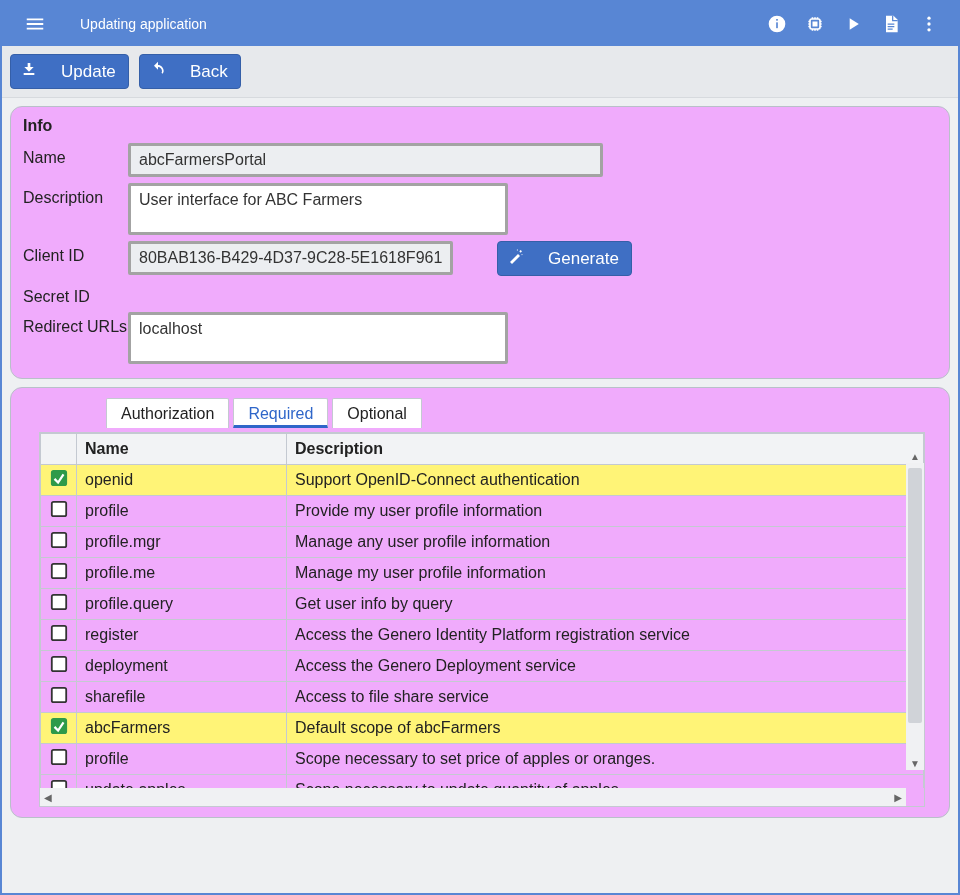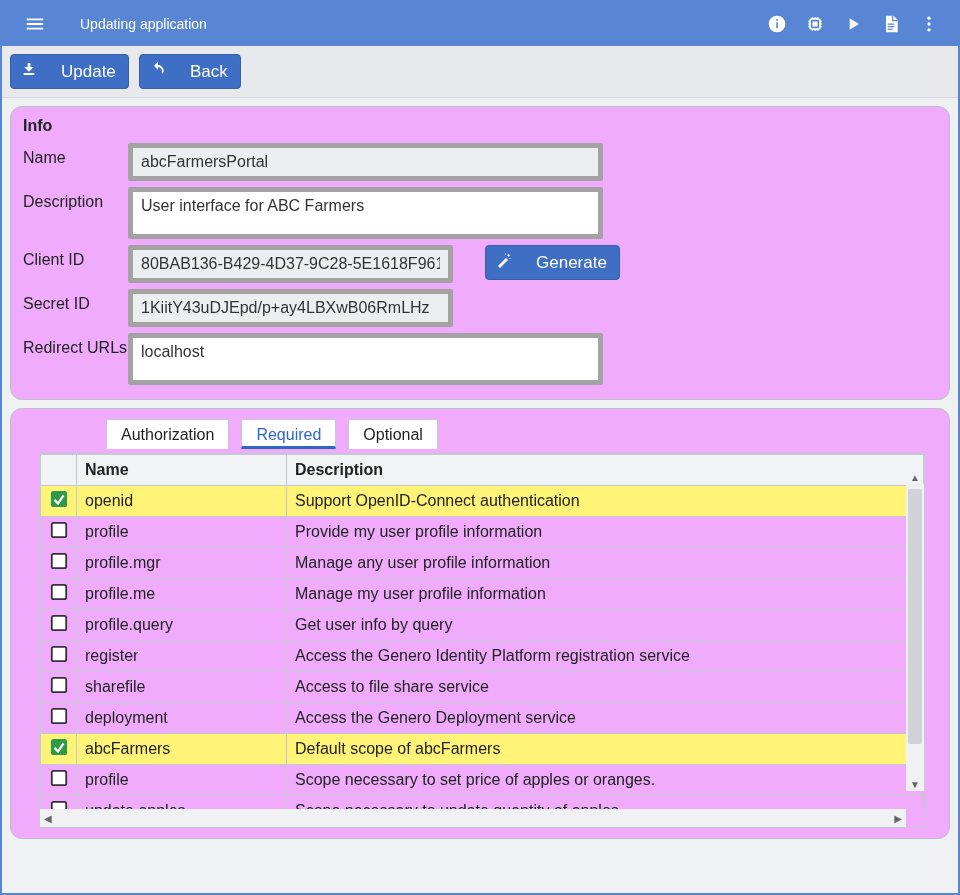--- a/index.html
+++ b/index.html
@@ -14,32 +14,32 @@
   .toolbar { background:#e7e9ec; padding:8px 8px; border-bottom:1px solid #d7dade; }
   .btn { display:inline-flex; align-items:center; gap:24px; background:#3f6fc4; color:#fff; border:1px solid #355fa8; border-radius:4px; padding:6px 12px 6px 10px; font-size:17px; cursor:pointer; }
   .btn + .btn { margin-left:6px;align-items:center; }
   
   .content { flex:1; overflow:auto; padding:0 8px 8px 8px; }
   .panel { background:#f0abfc; border:1px solid #b9c0c9; border-radius:12px; margin-top:8px; padding:10px 12px 14px 12px; }
   .panel-title { font-weight:700; font-size:16px; margin-bottom:8px; }
   .form-row { display:flex; align-items:flex-start; margin-top:6px; }
   .form-row label { width:105px; padding-top:6px; font-size:16px; }
   .text-input, .textarea-input, .ro-input {
-    font-size:16px; padding:5px 8px; border:5px solid #a3a3a3; border-radius:2px; color:#333; font-family:inherit;
+    font-size:16px; padding:5px 8px; border:3px solid #a3a3a3; border-radius:2px; color:#333; font-family:inherit;
   }
   .ro-input { background:#eceef1; width:475px; }
-  .textarea-input { width:475px; height:52px; resize:none; }
+  .textarea-input { width:380px; height:52px; resize:none; }
   .clientid-row .ro-input { width:325px; }
   .secret-row .ro-input { width:325px; }
-  .gen-btn-wrap { margin-left:32px; }
+  .gen-btn-wrap { margin-left:44px; }
   
   .scopes-panel { padding:10px 0 10px 0; }
   .scopes-panel .panel-title { padding-left:12px; }
   .tabs { display:flex; margin-left:95px; }
-  .tab { border:1px solid #c4c9d1; border-bottom:none; padding:6px 14px 5px 14px; font-size:16px; background:#fff; cursor:pointer; border-radius:2px 2px 0 0; margin-right:8px; }
+  .tab { border:1px solid #c4c9d1; border-bottom:none; padding:6px 14px 5px 14px; font-size:16px; background:#fff; cursor:pointer; border-radius:2px 2px 0 0; margin-right:0; }
   .tab + .tab { margin-left:4px;text-align:right; }
   .tab.active { border-bottom:3px solid #2f66c9; color:#2f66c9; padding-bottom:2px; }
   .table-wrap { margin:4px 24px 0 28px; border:1px solid #c4c9d1; position:relative; }
   .grid-scroll { height:355px; overflow:hidden; position:relative; }
   table { width:100%; border-collapse:collapse; table-layout:fixed; }
   th, td { border:1px solid #c4c9d1; text-align:left; font-size:16px; }
   th { background:#f2f3f5; font-weight:700; padding:6px 8px; }
   td { padding:5px 8px; }
   th.chk, td.chk { width:36px; text-align:center; padding:4px 4px; }
   col.col-chk { width:36px; }
@@ -149,21 +149,20 @@
                 <path d="M3 21l12-12 3 3L6 24zM17 5l2-2 2 2-2 2zM13 3l1-1 1 1-1 1zM20 10l1-1 1 1-1 1z" fill="#fff"></path>
               </svg>
           </span>
           <span>Generate</span>
         </button>
       </div>
     </div>
 
     <div class="form-row secret-row">
       <label>Secret ID</label>
-      <input class="ro-input" readonly="" value="1KiitY43uDJEpd/p+ay4LBXwB06RmLHz" style="">
     </div>
 
     <div class="form-row">
       <label>Redirect URLs</label>
       <textarea class="textarea-input" style="">localhost</textarea>
     </div>
   </div>
 
   <div class="panel scopes-panel">
 
@@ -243,31 +242,31 @@
                   </span></td>
                 <td>register</td>
                 <td>Access the Genero Identity Platform registration service</td>
               </tr>
               <tr>
                 <td class="chk"><span class="cb">
                     <svg width="18" height="18" viewBox="0 0 20 20">
                       <rect class="box" x="2" y="2" width="16" height="16" rx="2"></rect>
                     </svg>
                   </span></td>
+                <td>deployment</td>
+                <td>Access the Genero Deployment service</td>
+              </tr>
+              <tr>
+                <td class="chk"><span class="cb">
+                    <svg width="18" height="18" viewBox="0 0 20 20">
+                      <rect class="box" x="2" y="2" width="16" height="16" rx="2"></rect>
+                    </svg>
+                  </span></td>
                 <td>sharefile</td>
                 <td>Access to file share service</td>
-              </tr>
-              <tr>
-                <td class="chk"><span class="cb">
-                    <svg width="18" height="18" viewBox="0 0 20 20">
-                      <rect class="box" x="2" y="2" width="16" height="16" rx="2"></rect>
-                    </svg>
-                  </span></td>
-                <td>deployment</td>
-                <td>Access the Genero Deployment service</td>
               </tr>
               <tr class="hl">
                 <td class="chk"><span class="cb">
                     <svg width="18" height="18" viewBox="0 0 20 20">
                       <rect class="box" x="2" y="2" width="16" height="16" rx="2"></rect>
                       <polyline class="mark" points="5,11 9,15 15,6"></polyline>
                     </svg>
                   </span></td>
                 <td>abcFarmers</td>
                 <td>Default scope of abcFarmers</td>

